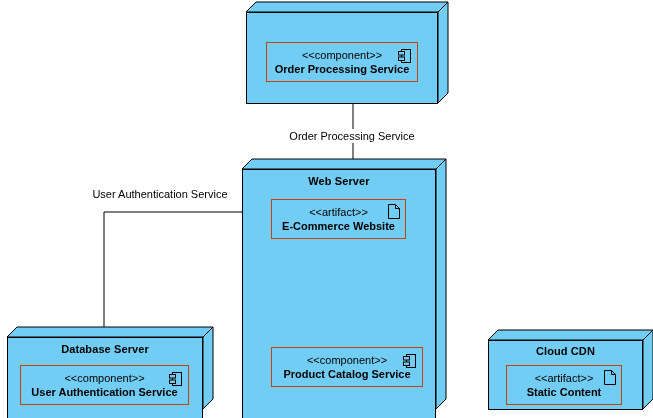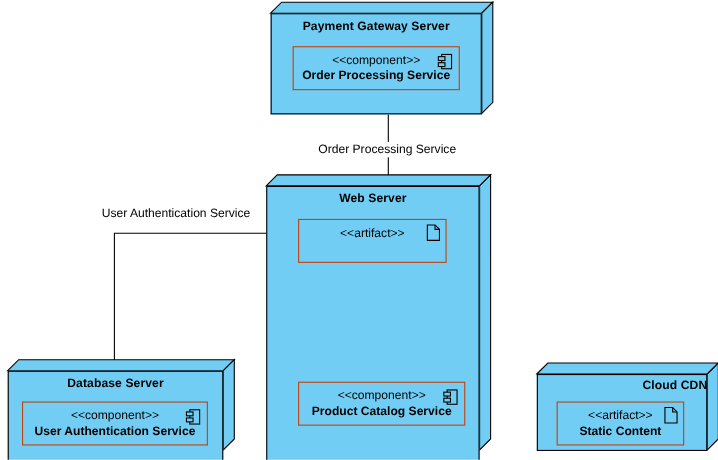--- a/index.html
+++ b/index.html
@@ -83,21 +83,20 @@
       <svg width="204" height="12" viewBox="0 0 204 12">
         <polygon points="1,11 11,1 203,1 193,11" fill="#72cdf4" stroke="#000" stroke-width="1"></polygon>
       </svg>
     </div>
     <div class="side" style="left:191px;top:-11px;width:13px;height:104px;">
       <svg width="13" height="104" viewBox="0 0 13 104">
         <polygon points="1,11 11,1 11,92 1,102" fill="#72cdf4" stroke="#000" stroke-width="1"></polygon>
       </svg>
     </div>
     <div class="front"></div>
-    <div class="title" style="top:6px;">Payment Gateway Server</div>
 
     <div class="inner" style="left:20px;top:30px;width:152px;height:40px;">
       <div class="stereo" style="top:6px;">&lt;&lt;component&gt;&gt;</div>
       <div class="name" style="top:20px;">Order Processing Service</div>
       <div class="icon" style="right:5px;top:5px;width:14px;height:16px;">
         <svg width="14" height="16" viewBox="0 0 14 16">
           <rect x="3.5" y="1.5" width="9" height="13" fill="#72cdf4" stroke="#000" stroke-width="1"></rect>
           <rect x="0.5" y="3.5" width="6" height="3.5" fill="#72cdf4" stroke="#000" stroke-width="1"></rect>
           <rect x="0.5" y="9" width="6" height="3.5" fill="#72cdf4" stroke="#000" stroke-width="1"></rect>
         </svg>
@@ -114,20 +113,21 @@
     <div class="side" style="left:193px;top:-11px;width:13px;height:253px;">
       <svg width="13" height="253" viewBox="0 0 13 253">
         <polygon points="1,11 11,1 11,241 1,251" fill="#72cdf4" stroke="#000" stroke-width="1"></polygon>
       </svg>
     </div>
     <div class="front"></div>
     <div class="title" style="top:6px;">Web Server</div>
 
     <div class="inner" style="left:29px;top:30px;width:135px;height:40px;">
       <div class="stereo" style="top:6px;">&lt;&lt;artifact&gt;&gt;</div>
+      <div class="name" style="top:20px;">E-Commerce Website</div>
       <div class="icon" style="right:5px;top:4px;width:12px;height:15px;">
         <svg width="12" height="15" viewBox="0 0 12 15">
           <polygon points="0.5,0.5 7.5,0.5 11.5,4.5 11.5,14.5 0.5,14.5" fill="#72cdf4" stroke="#000" stroke-width="1"></polygon>
           <polyline points="7.5,0.5 7.5,4.5 11.5,4.5" fill="none" stroke="#000" stroke-width="1"></polyline>
         </svg>
       </div>
     </div>
 
     <div class="inner" style="left:29px;top:178px;width:152px;height:40px;">
       <div class="stereo" style="top:6px;">&lt;&lt;component&gt;&gt;</div>
@@ -174,21 +174,21 @@
       <svg width="167" height="12" viewBox="0 0 167 12">
         <polygon points="1,11 11,1 166,1 156,11" fill="#72cdf4" stroke="#000" stroke-width="1"></polygon>
       </svg>
     </div>
     <div class="side" style="left:154px;top:-11px;width:13px;height:82px;">
       <svg width="13" height="82" viewBox="0 0 13 82">
         <polygon points="1,11 11,1 11,70 1,80" fill="#72cdf4" stroke="#000" stroke-width="1"></polygon>
       </svg>
     </div>
     <div class="front"></div>
-    <div class="title" style="top:5px;text-align:right;">Cloud CDN</div>
+    <div class="title" style="top:5px;">Cloud CDN</div>
 
     <div class="inner" style="left:18px;top:25px;width:116px;height:40px;">
       <div class="stereo" style="top:6px;">&lt;&lt;artifact&gt;&gt;</div>
       <div class="name" style="top:20px;text-align:center;">Static Content</div>
       <div class="icon" style="right:5px;top:4px;width:12px;height:15px;">
         <svg width="12" height="15" viewBox="0 0 12 15">
           <polygon points="0.5,0.5 7.5,0.5 11.5,4.5 11.5,14.5 0.5,14.5" fill="#72cdf4" stroke="#000" stroke-width="1"></polygon>
           <polyline points="7.5,0.5 7.5,4.5 11.5,4.5" fill="none" stroke="#000" stroke-width="1"></polyline>
         </svg>
       </div>

